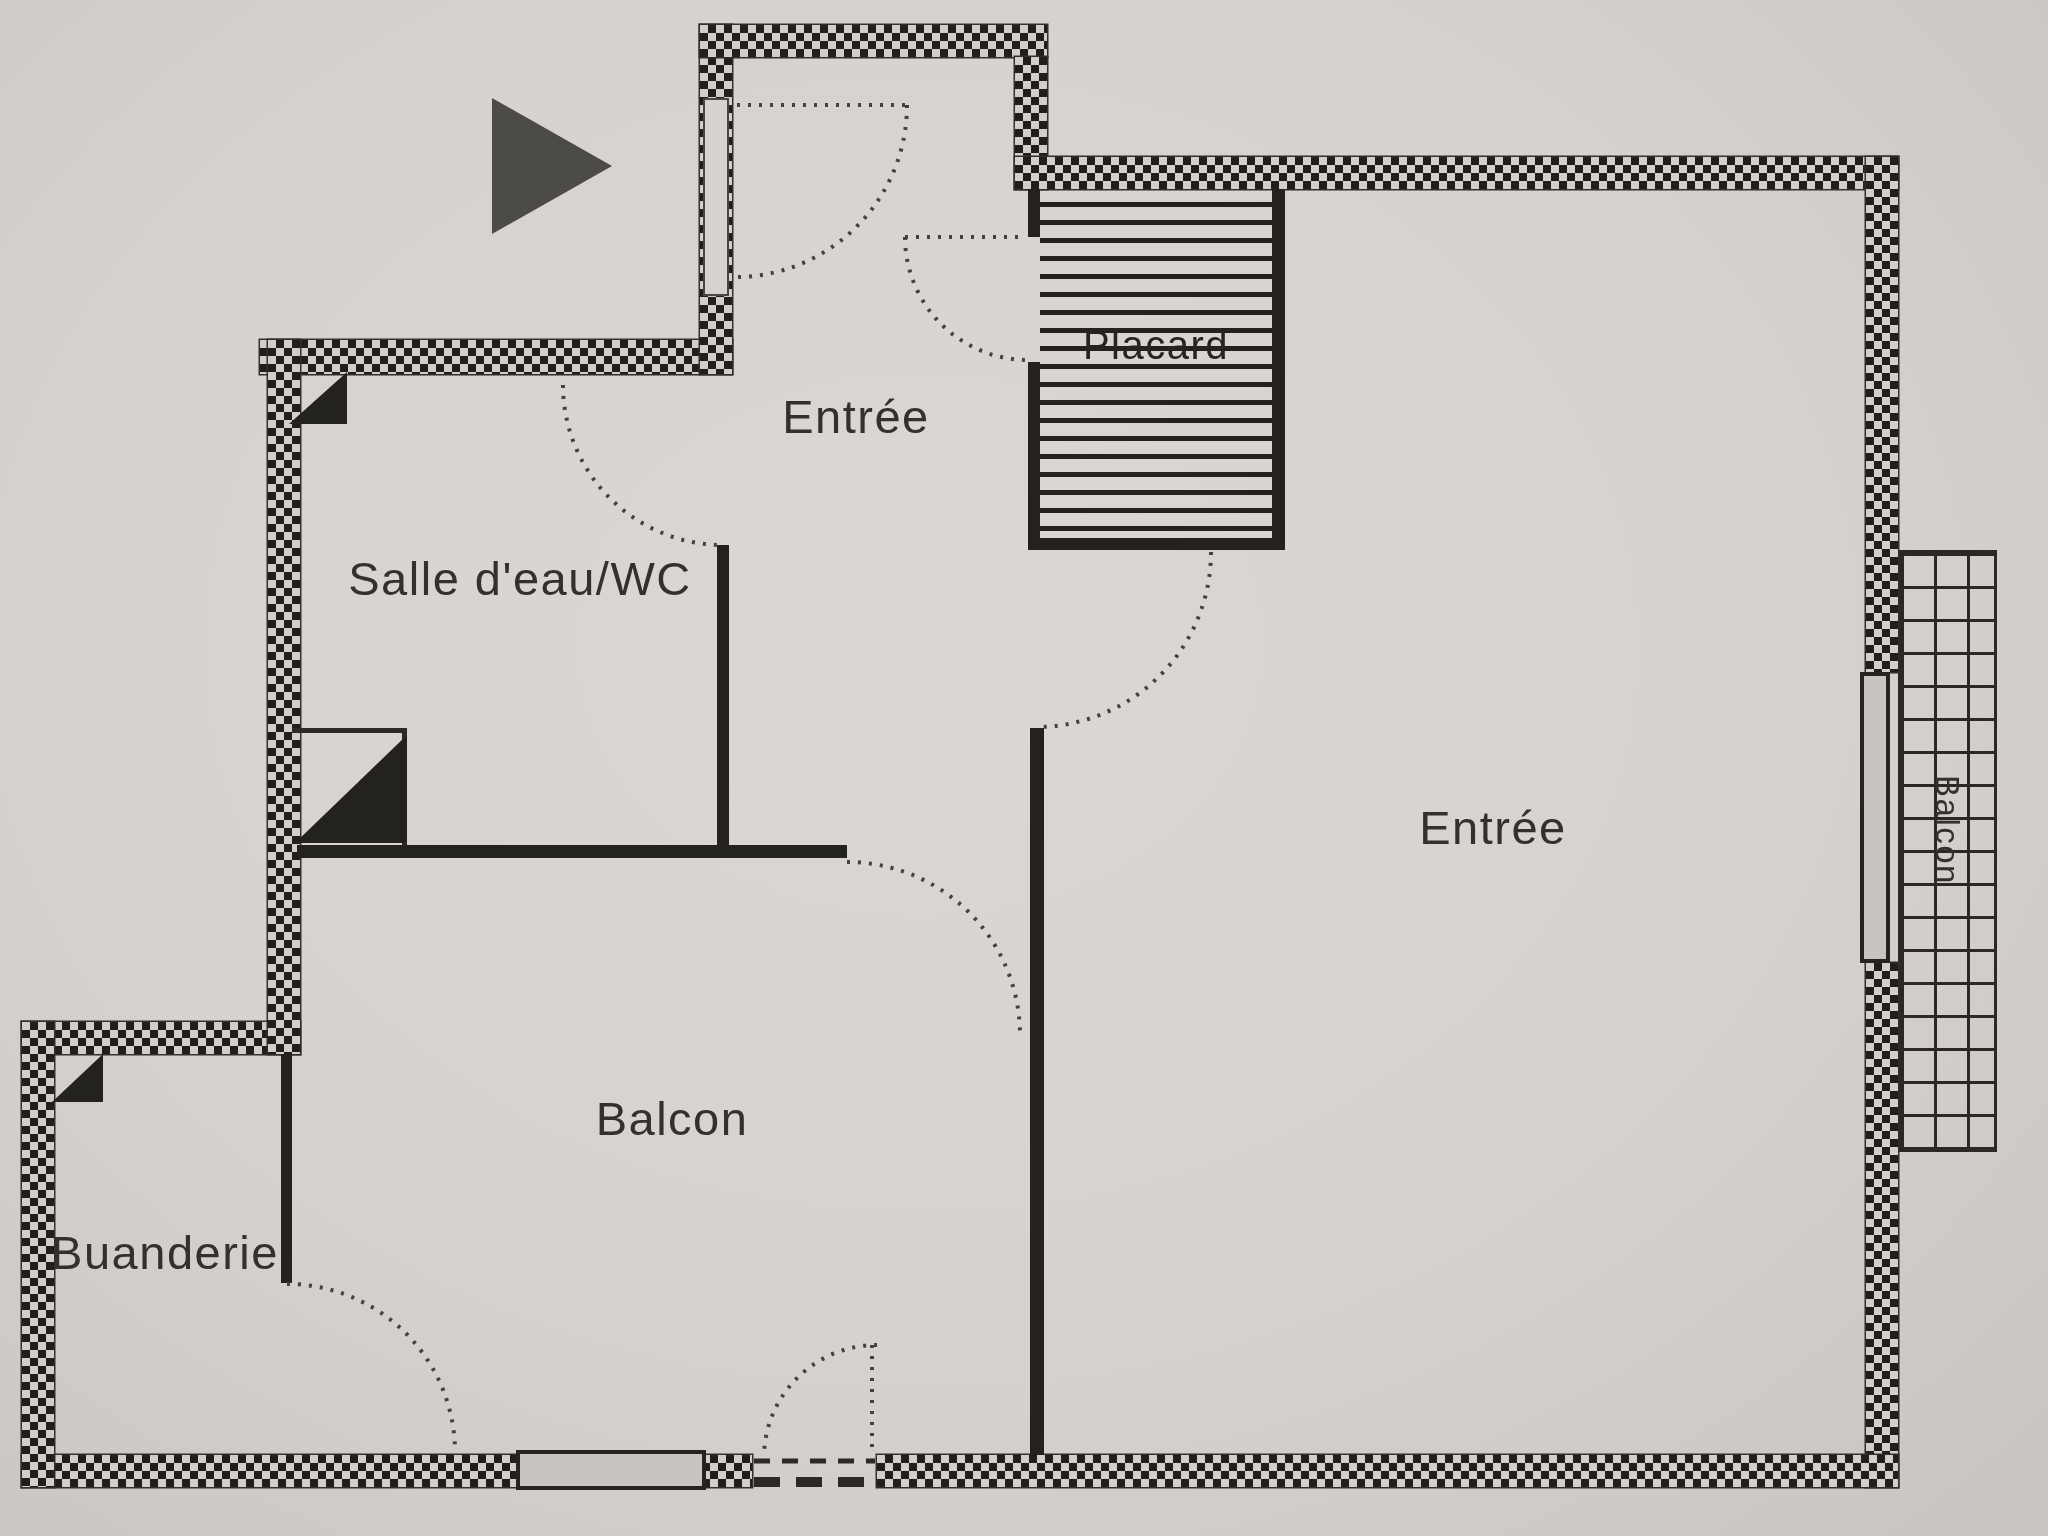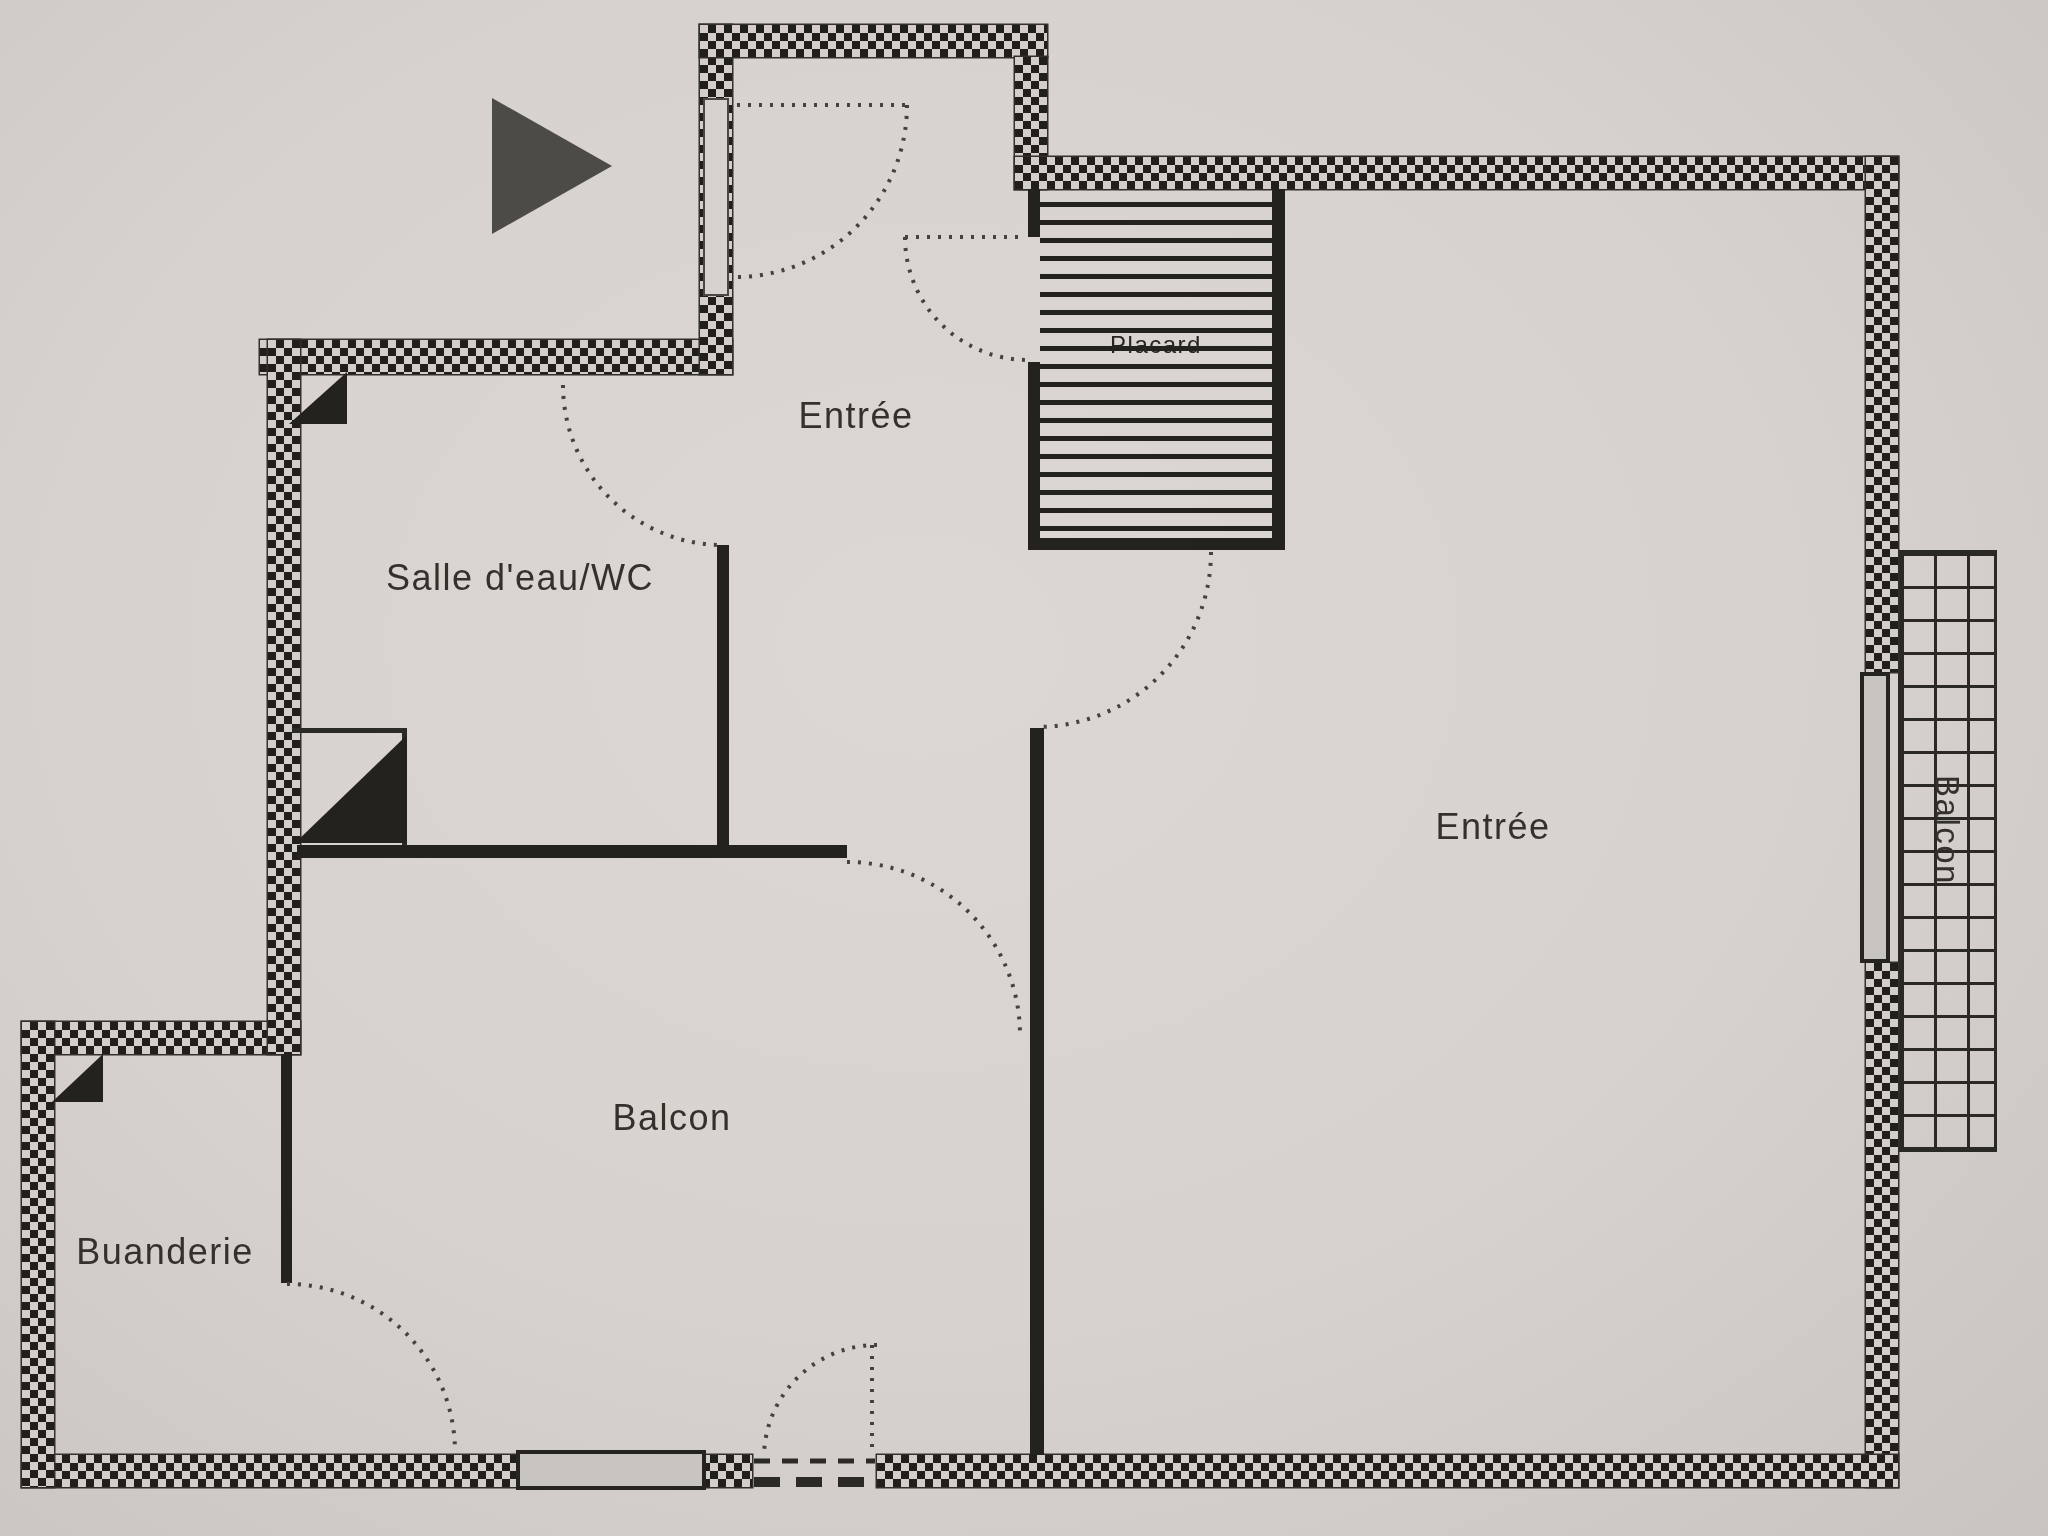--- a/index.html
+++ b/index.html
@@ -14,23 +14,23 @@
     background:repeating-conic-gradient(#211f1c 0% 25%, #d3cec9 0% 50%);
     background-size:16px 16px;
     box-shadow:0 0 0 1.5px #33302c;
   }
   
   .wi{position:absolute;background:#24221f;}
   
   .tl{position:absolute;background:#2c2a27;}
   .room-label{
     position:absolute;transform:translate(-50%,-50%);
-    color:#34312d;font-size:36px;letter-spacing:1.5px;white-space:nowrap;
+    color:#34312d;font-size:47px;letter-spacing:1.5px;white-space:nowrap;
   }
-  .placard-label{font-size:24px;color:#26241f;}
+  .placard-label{font-size:40px;color:#26241f;}
   .balcon-label{transform:translate(-50%,-50%) rotate(90deg);font-size:33px;}
   .stripes{
     position:absolute;left:1040px;top:189px;width:232px;height:349px;
     background:repeating-linear-gradient(to bottom, rgba(0,0,0,0) 0 13px, #24221f 13px 18px);
   }
   .balcony{
     position:absolute;left:1898px;top:550px;width:99px;height:602px;
     border:3px solid #2b2926;box-sizing:border-box;
     background-image:
       repeating-linear-gradient(to right, #2b2926 0 3px, rgba(0,0,0,0) 3px 33px),

